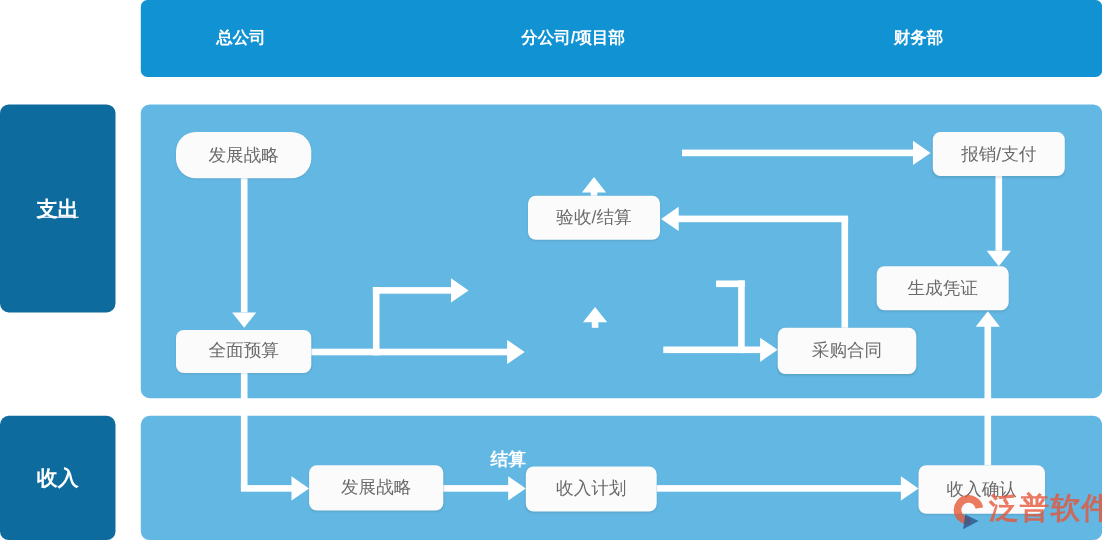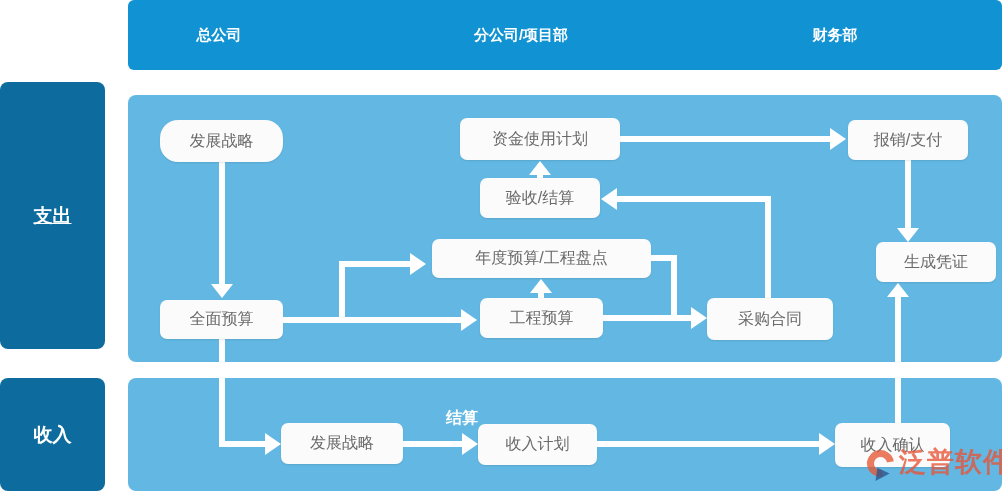--- a/index.html
+++ b/index.html
@@ -72,21 +72,21 @@
 <body>
 
 <div class="stage">
 
   <div class="header-bar">
     <span class="header-label" style="left:91px;">总公司</span>
     <span class="header-label" style="left:393px;">分公司/项目部</span>
     <span class="header-label" style="left:707px;">财务部</span>
   </div>
 
-  <div class="side-box" style="top:82px; height:267px;text-decoration:underline;">
+  <div class="side-box" style="top:95px; height:189px;text-decoration:underline;">
     <span>支出</span>
   </div>
   <div class="side-box" style="top:378px; height:113px;">
     <span>收入</span>
   </div>
 
   <div class="panel" style="top:95px; height:267px;"></div>
   <div class="panel" style="top:378px; height:113px;"></div>
 
   <div class="v" style="left:219px; top:162px; height:122px;"></div>
@@ -130,28 +130,25 @@
 
   <div class="h" style="left:403px; top:441px; width:61px;"></div>
   <div class="ar" style="left:462px; top:433px;"></div>
 
   <div class="h" style="left:597px; top:441px; width:224px;"></div>
   <div class="ar" style="left:819px; top:433px;"></div>
 
   <span class="edge-label">结算</span>
 
   <div class="node" style="left:160px; top:120px; width:123px; height:42px;border-radius:18px;">发展战略</div>
-  <div class="node" style="left:460px; top:118px; width:160px; height:42px;">资金使用计划</div>
   <div class="node" style="left:848px; top:120px; width:120px; height:40px;">报销/支付</div>
   <div class="node" style="left:480px; top:178px; width:120px; height:40px;">验收/结算</div>
-  <div class="node" style="left:432px; top:239px; width:219px; height:39px;">年度预算/工程盘点</div>
   <div class="node" style="left:160px; top:300px; width:123px; height:39px;">全面预算</div>
-  <div class="node" style="left:480px; top:298px; width:123px; height:40px;">工程预算</div>
   <div class="node" style="left:707px; top:298px; width:126px; height:42px;">采购合同</div>
-  <div class="node" style="left:876px; top:242px; width:120px; height:40px;">生成凭证</div>
+  <div class="node" style="left:797px; top:242px; width:120px; height:40px;">生成凭证</div>
   <div class="node" style="left:281px; top:423px; width:122px; height:41px;">发展战略</div>
   <div class="node" style="left:478px; top:424px; width:119px; height:41px;">收入计划</div>
   <div class="node" style="left:835px; top:423px; width:115px; height:44px;">收入确认</div>
 
   <div class="wm-logo">
     <span class="wm-ring"></span>
     <span class="wm-wedge"></span>
   </div>
   <span class="wm-brand">泛普软件</span>
 

